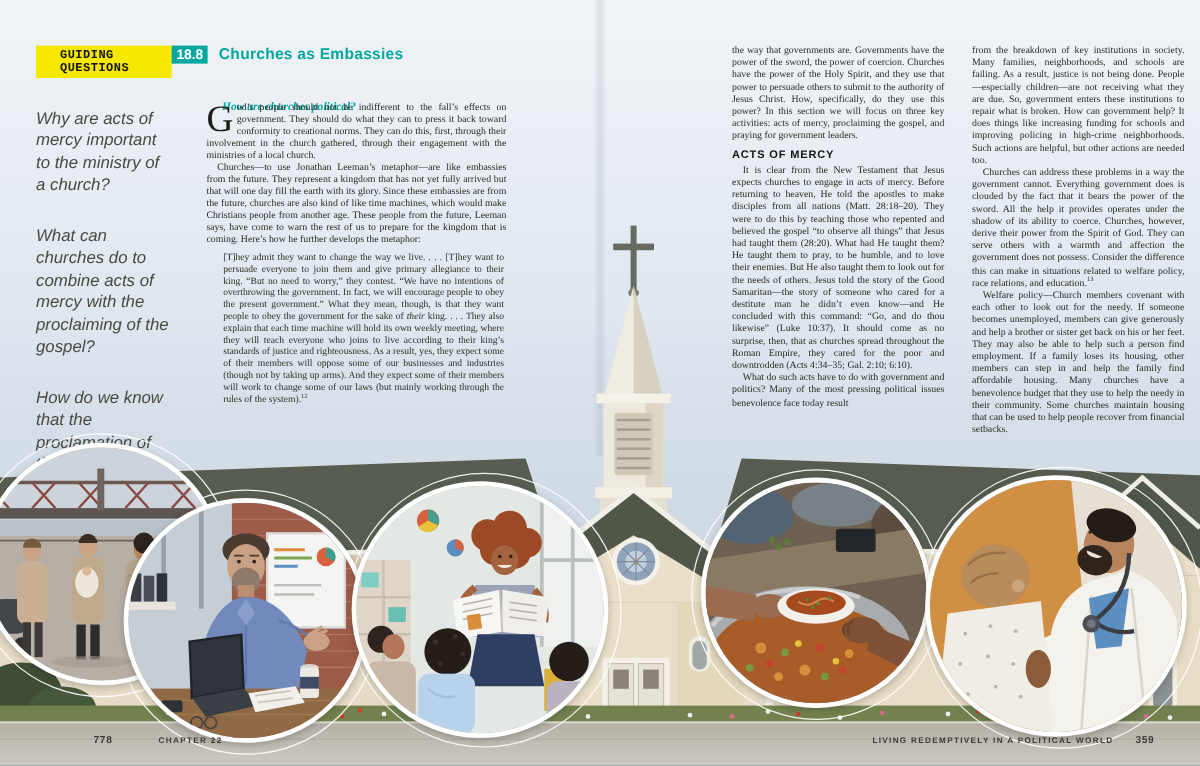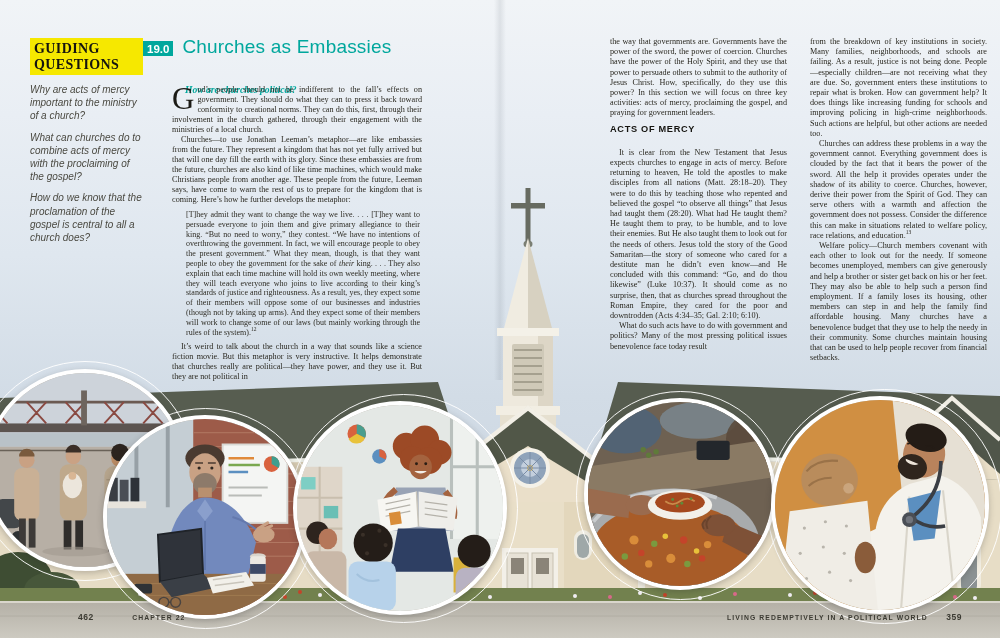--- a/index.html
+++ b/index.html
@@ -6,43 +6,43 @@
   .spread{
     position:relative;width:1000px;height:638px;overflow:hidden;
     font-family:"Liberation Serif",serif;
     background:linear-gradient(180deg,#f1f4f7 0%,#e9eef4 18%,#dfe7ef 40%,#d2dce6 62%,#cdd7e2 80%);
   }
   .gutter{position:absolute;left:494px;top:0;width:12px;height:380px;
     background:linear-gradient(90deg,rgba(90,100,112,0),rgba(90,100,112,.13) 50%,rgba(90,100,112,0));}
   
   .sidebar{position:absolute;left:30px;top:38px;width:113px;}
   .gq-head{display:inline-block;background:#f6e800;color:#15140f;
-    font-family:Liberation Serif, serif;font-weight:bold;font-size:14px;
-    letter-spacing:.4px;padding:3px 4px 2px;}
-  .gq{font-family:"Liberation Sans",sans-serif;font-style:italic;font-size:10px;
-    line-height:1.32;color:#4a4941;margin:8px 0 0;}
+    font-family:Liberation Mono, monospace;font-weight:bold;font-size:10px;
+    letter-spacing:.4px;padding:3px 20px 2px;}
+  .gq{font-family:"Liberation Sans",sans-serif;font-style:italic;font-size:14px;
+    line-height:1.32;color:#4a4941;margin:24px 0 0;}
   
   .section-head{position:absolute;left:143px;top:36px;white-space:nowrap;}
   .sec-num{background:#00a79d;color:#fff;font-family:"Liberation Sans",sans-serif;
     font-weight:bold;font-size:11.5px;padding:2px 4px 1px;}
-  .sec-title{color:#00a79d;font-family:"Liberation Sans",sans-serif;font-weight:normal;
-    font-size:19px;margin-left:5px;letter-spacing:.2px;}
+  .sec-title{color:#00a79d;font-family:"Liberation Sans",sans-serif;font-weight:bold;
+    font-size:13px;margin-left:5px;letter-spacing:.2px;}
   .subtitle{position:absolute;left:185px;top:60px;color:#00a79d;
     font-family:"Liberation Serif",serif;font-weight:bold;font-style:italic;font-size:9.6px;margin-top:24px;}
   
   .col{position:absolute;font-size:8.2px;line-height:10px;text-align:justify;color:#2a2820;}
   .col-left{left:172px;top:85px;width:250px;}
   .col-mid{left:610px;top:37px;width:177px;line-height:10.2px;}
   .col-right{left:810px;top:37px;width:177px;line-height:10.2px;}
   .col p{margin:0;}
   .indent{text-indent:9px;}
   .dropcap{float:left;font-size:31px;line-height:25px;padding:1px 3px 0 0;color:#1c1b16;}
   .quote{margin:5px 2px 5px 14px;font-size:8px;line-height:9.8px;text-align:justify;color:#2e2c24;}
   .subhead{font-family:"Liberation Sans",sans-serif;font-weight:bold;font-size:9.2px;
-    letter-spacing:.7px;color:#14130f;margin:5px 0 14px;}
+    letter-spacing:.7px;color:#14130f;margin:5px 0 3px;}
   sup{font-size:5.5px;line-height:0;}
   
   .folio{position:absolute;font-family:"Liberation Sans",sans-serif;color:#3c3b33;z-index:30;white-space:nowrap;}
   .folio-left{left:78px;bottom:14px;}
   .folio-right{right:38px;bottom:14px;}
   .folio-num{font-weight:bold;font-size:8.5px;letter-spacing:.5px;}
   .folio-label{font-weight:bold;font-size:6.8px;letter-spacing:1.1px;}
   .folio-left .folio-label{margin-left:34px;}
   .folio-right .folio-label{margin-right:14px;}
   
@@ -448,47 +448,46 @@
   <aside class="sidebar">
     <div class="gq-head">
       <span>GUIDING QUESTIONS</span>
     </div>
     <p class="gq">Why are acts of mercy important to the ministry of a church?</p>
     <p class="gq">What can churches do to combine acts of mercy with the proclaiming of the gospel?</p>
     <p class="gq">How do we know that the proclamation of the gospel is central to all a church does?</p>
   </aside>
 
   <div class="section-head">
-    <span class="sec-num">19.0</span>
+    <span class="sec-num">18.8</span>
     <span class="sec-title">Churches as Embassies</span>
   </div>
   <div class="subtitle">How are churches political?</div>
 
   <div class="col col-left">
     <p><span class="dropcap">G</span><span>od’s people should not be indifferent to the fall’s effects on government. They should do what they can to press it back toward conformity to creational norms. They can do this, first, through their involvement in the church gathered, through their engagement with the ministries of a local church.</span></p>
     <p class="indent">Churches—to use Jonathan Leeman’s metaphor—are like embassies from the future. They represent a kingdom that has not yet fully arrived but that will one day fill the earth with its glory. Since these embassies are from the future, churches are also kind of like time machines, which would make Christians people from another age. These people from the future, Leeman says, have come to warn the rest of us to prepare for the kingdom that is coming. Here’s how he further develops the metaphor:</p>
     <div class="quote"><span>[T]hey admit they want to change the way we live. . . . [T]hey want to persuade everyone to join them and give primary allegiance to their king. “But no need to worry,” they contest. “We have no intentions of overthrowing the government. In fact, we will encourage people to obey the present government.” What they mean, though, is that they want people to obey the government for the sake of </span><i>their</i><span> king. . . . They also explain that each time machine will hold its own weekly meeting, where they will teach everyone who joins to live according to their king’s standards of justice and righteousness. As a result, yes, they expect some of their members will oppose some of our businesses and industries (though not by taking up arms). And they expect some of their members will work to change some of our laws (but mainly working through the rules of the system).</span><sup>12</sup></div>
-    <p class="indent">It’s weird to talk about the church in a way that sounds like a science fiction movie. But this metaphor is very instructive. It helps demonstrate that churches really are political—they have power, and they use it. But they are not political in</p>
   </div>
 
   <div class="col col-mid">
     <p>the way that governments are. Governments have the power of the sword, the power of coercion. Churches have the power of the Holy Spirit, and they use that power to persuade others to submit to the authority of Jesus Christ. How, specifically, do they use this power? In this section we will focus on three key activities: acts of mercy, proclaiming the gospel, and praying for government leaders.</p>
     <h3 class="subhead">ACTS OF MERCY</h3>
     <p class="indent">It is clear from the New Testament that Jesus expects churches to engage in acts of mercy. Before returning to heaven, He told the apostles to make disciples from all nations (Matt. 28:18–20). They were to do this by teaching those who repented and believed the gospel “to observe all things” that Jesus had taught them (28:20). What had He taught them? He taught them to pray, to be humble, and to love their enemies. But He also taught them to look out for the needs of others. Jesus told the story of the Good Samaritan—the story of someone who cared for a destitute man he didn’t even know—and He concluded with this command: “Go, and do thou likewise” (Luke 10:37). It should come as no surprise, then, that as churches spread throughout the Roman Empire, they cared for the poor and downtrodden (Acts 4:34–35; Gal. 2:10; 6:10).</p>
     <p class="indent">What do such acts have to do with government and politics? Many of the most pressing political issues benevolence face today result</p>
   </div>
 
   <div class="col col-right">
     <p>from the breakdown of key institutions in society. Many families, neighborhoods, and schools are failing. As a result, justice is not being done. People—especially children—are not receiving what they are due. So, government enters these institutions to repair what is broken. How can government help? It does things like increasing funding for schools and improving policing in high-crime neighborhoods. Such actions are helpful, but other actions are needed too.</p>
     <p class="indent"><span>Churches can address these problems in a way the government cannot. Everything government does is clouded by the fact that it bears the power of the sword. All the help it provides operates under the shadow of its ability to coerce. Churches, however, derive their power from the Spirit of God. They can serve others with a warmth and affection the government does not possess. Consider the difference this can make in situations related to welfare policy, race relations, and education.</span><sup>13</sup></p>
     <p class="indent">Welfare policy—Church members covenant with each other to look out for the needy. If someone becomes unemployed, members can give generously and help a brother or sister get back on his or her feet. They may also be able to help such a person find employment. If a family loses its housing, other members can step in and help the family find affordable housing. Many churches have a benevolence budget that they use to help the needy in their community. Some churches maintain housing that can be used to help people recover from financial setbacks.</p>
   </div>
 
   <div class="folio folio-left">
-    <span class="folio-num">462</span>
+    <span class="folio-num">778</span>
     <span class="folio-label">CHAPTER 22</span>
   </div>
   <div class="folio folio-right">
     <span class="folio-label">LIVING REDEMPTIVELY IN A POLITICAL WORLD</span>
     <span class="folio-num">359</span>
   </div>
 
 </div>
 
 </body></html>

